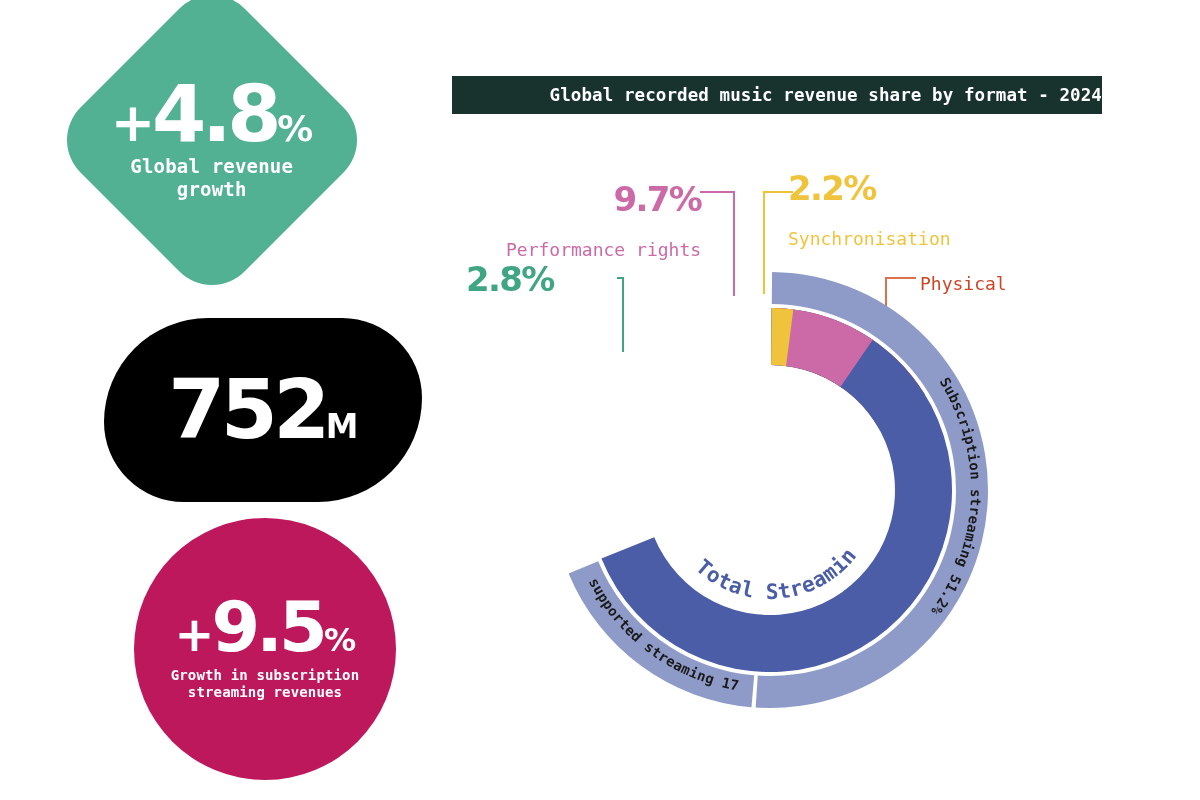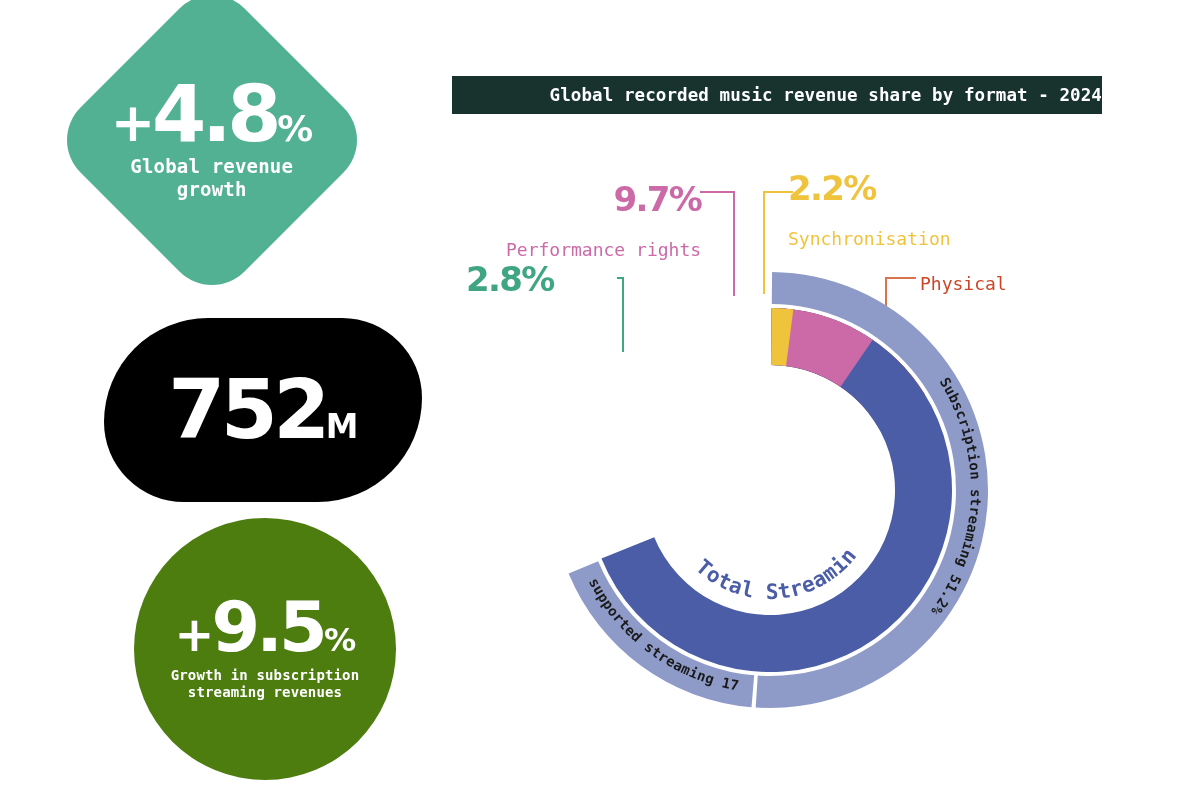--- a/index.html
+++ b/index.html
@@ -187,21 +187,21 @@
       <span class="stat-figure"><span class="plus">+</span><span>4.8</span><span class="unit">%</span></span>
       <span class="stat-caption">Global revenue
 growth</span>
     </div>
   </div>
 
   <div class="stat-card" id="card-users" style="background: #000000;">
     <span class="stat-figure"><span class="plus"></span><span>752</span><span class="unit">M</span></span>
   </div>
 
-  <div class="stat-card" id="card-subs" style="background: #4d7c0f;">
+  <div class="stat-card" id="card-subs" style="background: #be185d;">
     <span class="stat-figure"><span class="plus">+</span><span>9.5</span><span class="unit">%</span></span>
     <span class="stat-caption">Growth in subscription
 streaming revenues</span>
   </div>
 
   <div id="chart-title-banner" style="background: rgb(24, 51, 46);">
     <span class="title-text">Global recorded music revenue share by format - 2024</span>
   </div>
 
   <svg id="leader-lines" viewBox="0 0 1200 800" xmlns="http://www.w3.org/2000/svg">

